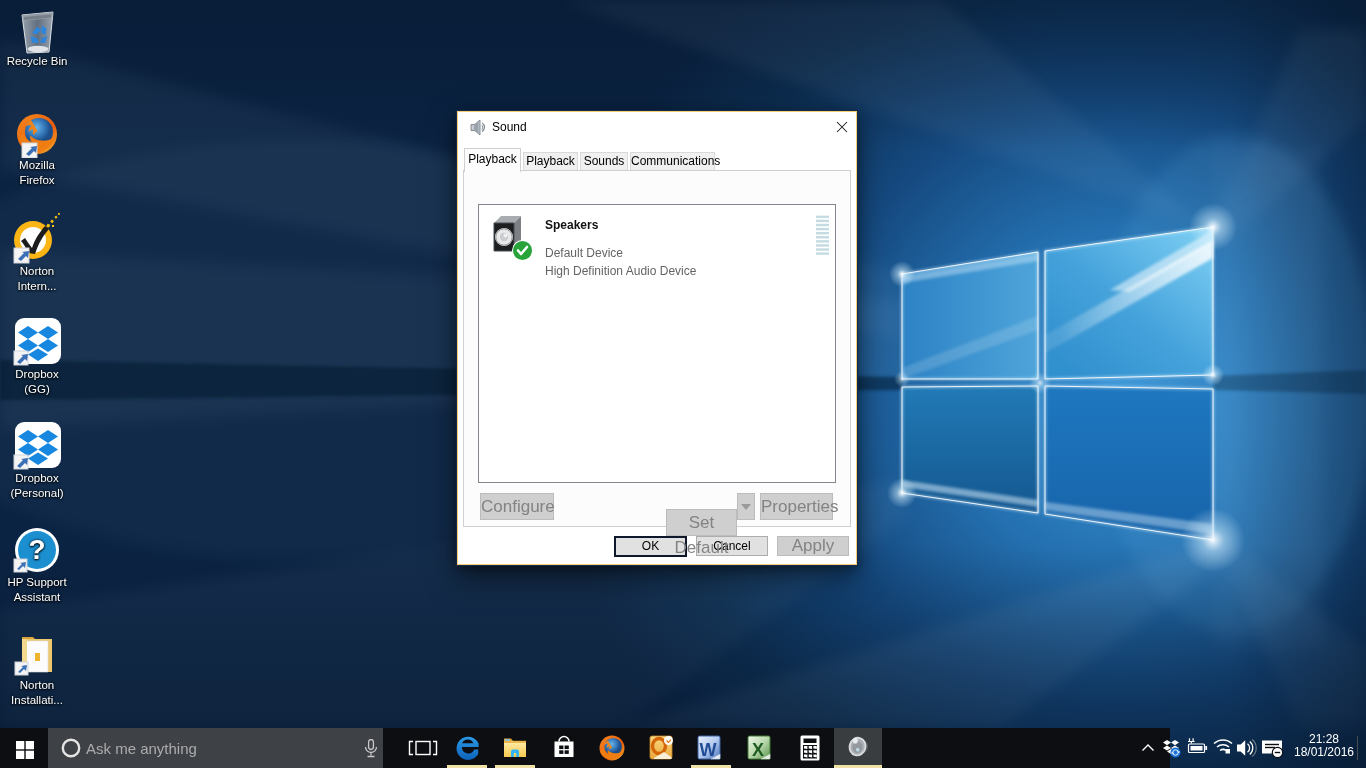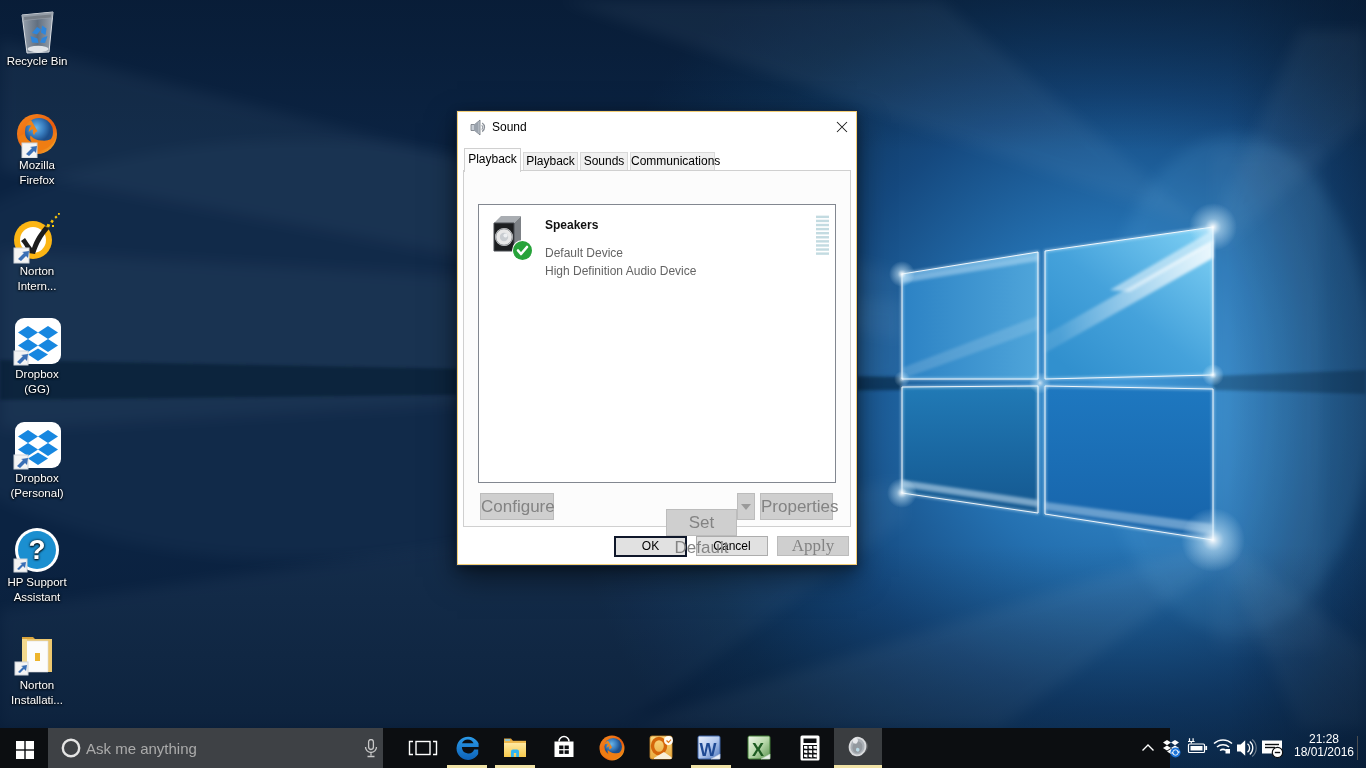--- a/index.html
+++ b/index.html
@@ -323,21 +323,21 @@
     <div class="btn" style="left:202px;top:322px;width:69px;height:25px;line-height:25px;margin-top:16px;">Set Default</div>
     <div class="btn" style="left:273px;top:322px;width:16px;height:25px;">
       <svg width="10" height="6" viewBox="0 0 10 6" style="margin-top:10px">
             <path d="M0,0 h10 l-5,6 z" fill="#9a9a9a"></path>
           </svg>
     </div>
     <div class="btn" style="left:296px;top:322px;width:71px;height:25px;line-height:25px;">Properties</div>
   </div>
   <div class="btn2" id="btn-ok" style="left:156px;top:424px;width:69px;height:17px;line-height:17px;">OK</div>
   <div class="btn2" style="left:238px;top:424px;width:70px;height:18px;line-height:18px;">Cancel</div>
-  <div class="btn" style="left:319px;top:424px;width:70px;height:18px;line-height:18px;font-family:Liberation Serif, serif;">Apply</div>
+  <div class="btn" style="left:319px;top:424px;width:70px;height:18px;line-height:18px;">Apply</div>
 </div>
 
 <div id="taskbar">
 
   <svg class="tbi" style="left:15px" width="20" height="40" viewBox="0 0 20 40">
     <g fill="#fff">
       <rect x="1" y="13" width="8.3" height="8.3"></rect>
           <rect x="10.7" y="13" width="8.3" height="8.3"></rect>
       <rect x="1" y="22.7" width="8.3" height="8.3"></rect>
           <rect x="10.7" y="22.7" width="8.3" height="8.3"></rect>

